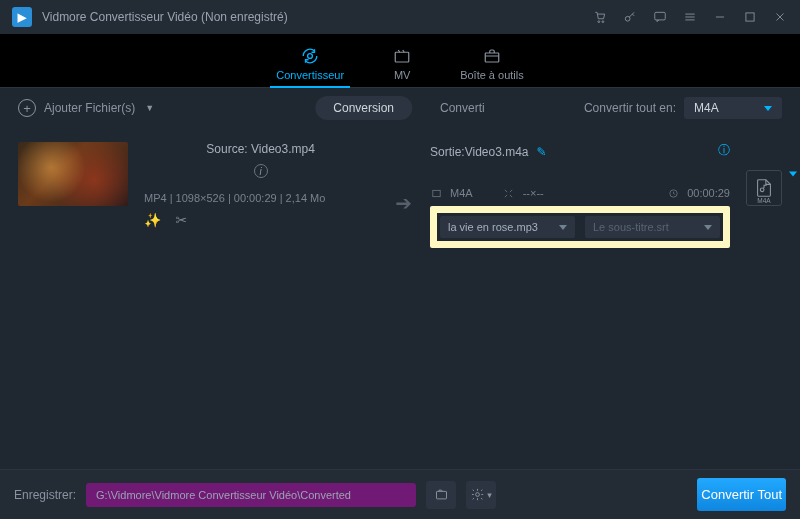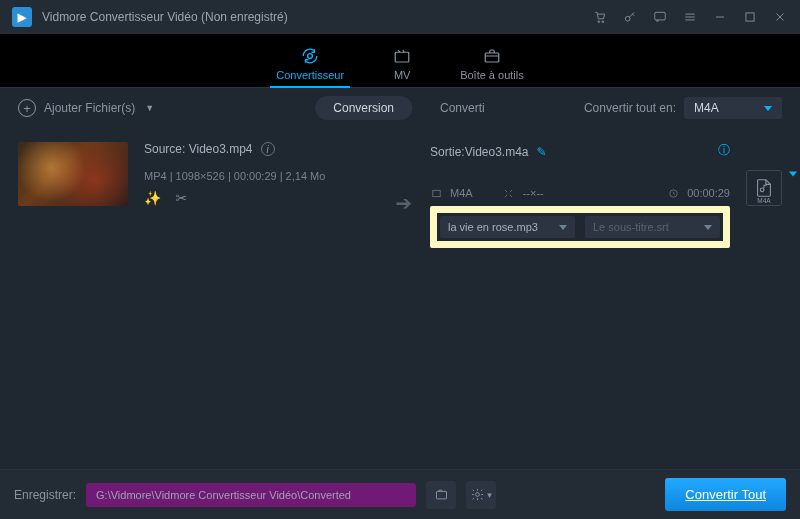--- a/index.html
+++ b/index.html
@@ -25,21 +25,21 @@
   .pill{background:#2b3440;color:#cfd6dd;border-radius:14px;padding:5px 18px;cursor:pointer;font-size:12px;}
   .plain{color:#8a94a1;cursor:pointer;}
   .right-group{margin-left:auto;display:flex;align-items:center;gap:8px;color:#8a94a1;}
   .select-main{background:#2b3440;border-radius:3px;padding:4px 10px;min-width:98px;display:flex;align-items:center;justify-content:space-between;color:#cfd6dd;cursor:pointer;}
   .caret{width:0;height:0;border-left:4px solid transparent;border-right:4px solid transparent;border-top:5px solid #00b4ff;}
   .content{height:310px;overflow:auto;background:#1f2730;}
   .item{display:flex;align-items:flex-start;padding:14px 18px 10px 18px;gap:16px;}
   .thumb{width:110px;height:64px;background:linear-gradient(135deg,#3a2a1a 0%,#6a3a1a 40%,#2a1a1a 100%);border-radius:2px;position:relative;overflow:hidden;}
   .thumb:after{content:"";position:absolute;inset:0;background:radial-gradient(circle at 30% 40%,rgba(255,180,80,.5),transparent 40%),radial-gradient(circle at 70% 60%,rgba(180,60,30,.6),transparent 50%);}
   .col{flex:1;min-width:0;}
-  .src-row{display:flex;align-items:center;gap:8px;color:#a6b1bd;margin-bottom:14px;}
+  .src-row{display:flex;align-items:center;gap:8px;color:#a6b1bd;margin-bottom:14px;flex-direction:column;}
   .info-i{width:14px;height:14px;border:1px solid #6a7682;border-radius:50%;display:flex;align-items:center;justify-content:center;font-size:10px;font-style:italic;color:#8a94a1;cursor:pointer;}
   .meta{color:#78828e;font-size:11px;margin-bottom:8px;}
   .mini-icons{display:flex;gap:14px;color:#78828e;}
   .mini-icons span{cursor:pointer;font-size:14px;}
   .arrow{align-self:center;color:#565f6b;font-size:20px;margin:0 2px;margin-top:16px;}
   .out-col{width:300px;}
   .out-title{display:flex;align-items:flex-end;gap:8px;margin-bottom:28px;}
   .edit-ic{color:#00b4ff;cursor:pointer;font-size:12px;}
   .info-circ{margin-left:auto;color:#00b4ff;cursor:pointer;}
   .out-meta{display:flex;align-items:center;gap:8px;color:#78828e;font-size:11px;margin-bottom:7px;}
@@ -53,21 +53,21 @@
   .fmt-btn{width:36px;height:36px;border:1px solid #3b4450;border-radius:3px;display:flex;align-items:center;justify-content:center;color:#8a94a1;cursor:pointer;margin-top:28px;position:relative;background:#1f2730;}
   .fmt-btn svg{width:22px;height:22px;stroke:#8a94a1;fill:none;stroke-width:1.2;}
   .fmt-caret{position:absolute;right:-15px;top:50%;transform:translateY(-50%);width:0;height:0;border-left:4px solid transparent;border-right:4px solid transparent;border-top:5px solid #00b4ff;cursor:pointer;}
   .footer{position:absolute;bottom:0;left:0;right:0;height:50px;background:#232b35;display:flex;align-items:center;padding:0 14px;gap:10px;border-top:1px solid #2b3440;}
   .footer-label{color:#8a94a1;}
   .path-sel{flex:0 0 330px;background:#701a75;border-radius:3px;padding:6px 10px;display:flex;align-items:center;justify-content:space-between;color:#9aa4b0;cursor:pointer;font-size:11px;}
   .sq-btn{width:30px;height:28px;background:#2b3440;border-radius:3px;display:flex;align-items:center;justify-content:center;cursor:pointer;}
   .sq-btn svg{width:15px;height:15px;stroke:#8a94a1;fill:none;stroke-width:1.5;}
   .merge{display:flex;align-items:center;gap:7px;color:#8a94a1;margin-left:18px;cursor:pointer;font-size:11px;}
   .chk{width:13px;height:13px;border:1px solid #6a7682;border-radius:2px;}
-  .convert-btn{margin-left:auto;background:#0095ff;background:linear-gradient(180deg,#22a9ff,#0e86e0);color:#fff;border-radius:3px;padding:9px 20px;cursor:pointer;font-size:13px;font-weight:500;text-decoration:underline;}
+  .convert-btn{margin-left:auto;background:#0095ff;background:linear-gradient(180deg,#22a9ff,#0e86e0);color:#fff;border-radius:3px;padding:9px 4px;cursor:pointer;font-size:13px;font-weight:500;}
 </style>
 </head>
 <body>
 
 <div class="titlebar">
   <div class="app-logo">
       <span>▶</span>
     </div>
   <div class="app-title">Vidmore Convertisseur Vidéo (Non enregistré)</div>
   <div class="tb-spacer"></div>

